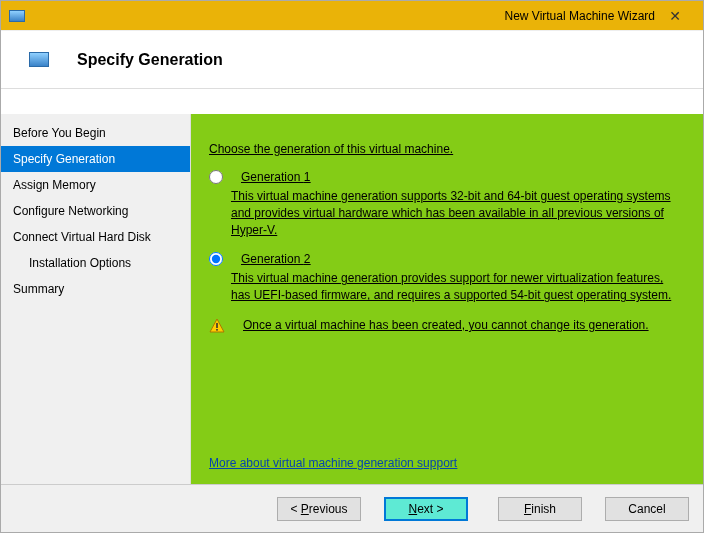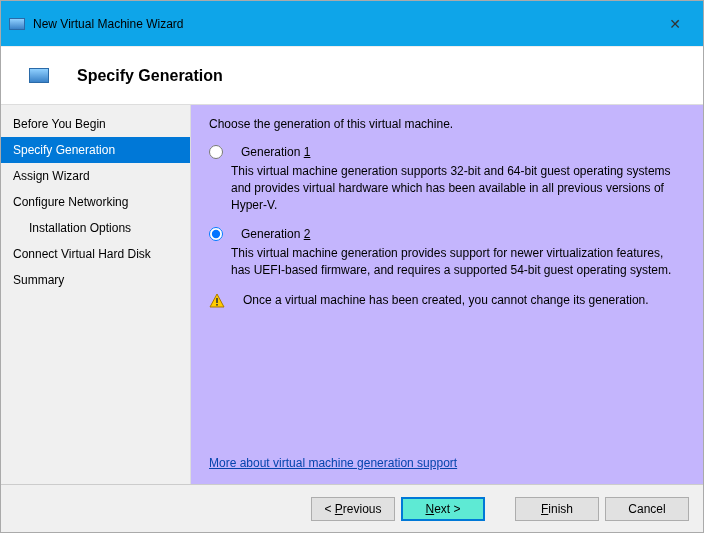--- a/index.html
+++ b/index.html
@@ -13,26 +13,27 @@
   .window {
     width: 704px;
     height: 533px;
     border: 1px solid #aaa;
     background: #fff;
     position: relative;
     display: flex;
     flex-direction: column;
   }
   .titlebar {
-    height: 46px;
+    height: 30px;
     display: flex;
     align-items: center;
     padding: 0 8px;
-    background: #0ea5e9;
+    background: #eab308;
     border-bottom: 1px solid #eee;
+    text-align: right;
   }
   .titlebar-icon {
     width: 16px; height: 12px;
     background: linear-gradient(to bottom,#8fd0ff,#3a82c8);
     border:1px solid #2a6aa8;
     margin-right:8px;
   }
   .titlebar-title { flex:1; font-size:12px; }
   .titlebar-close {
     width:40px; height:22px;
@@ -56,20 +57,21 @@
   .header-title {
     font-size:16px;
     font-weight:bold;
   }
 
   .body {
     flex:1;
     display:flex;
     background:#f0f0f0;
     min-height:0;
+    margin-top:25px;
   }
 
   .sidebar {
     width: 190px;
     padding-top:6px;
     background:#f0f0f0;
     border-right:1px solid #ddd;
   }
   .step {
     padding: 4px 12px;
@@ -79,24 +81,25 @@
     line-height:1.5;
   }
   .step.indent { padding-left:28px; }
   .step.active {
     background:#0078d7;
     color:#fff;
   }
 
   .content {
     flex:1;
-    padding: 10px 18px 8px 18px;
+    padding: 26px 18px 8px 18px;
     display:flex;
     flex-direction:column;
-    background:#c4b5fd;
+    background:#84cc16;
+    text-decoration:underline;
   }
   .prompt { margin: 2px 0 10px 0; }
   .option-row {
     display:flex;
     align-items:center;
     gap:18px;
     margin-top:4px;
   }
   .option-row input[type=radio]{
     width:14px;height:14px;margin:0;
@@ -135,20 +138,21 @@
     gap:6px;
   }
   .btn {
     min-width:84px;
     height:24px;
     background:#e1e1e1;
     border:1px solid #adadad;
     font-size:12px;
     cursor:default;
     padding:0 10px;
+    margin-left:17px;
   }
   .btn.default {
     border:2px solid #0078d7;
     background:#5eead4;
   }
   .btn u { text-decoration: underline; }
 </style>
 </head>
 <body>
 
@@ -165,24 +169,24 @@
   <div class="header">
     <div class="header-icon"></div>
     <div class="header-title">Specify Generation</div>
   </div>
 
   <div class="body">
 
     <div class="sidebar">
       <div class="step">Before You Begin</div>
       <div class="step active">Specify Generation</div>
-      <div class="step">Assign Wizard</div>
+      <div class="step">Assign Memory</div>
       <div class="step">Configure Networking</div>
+      <div class="step">Connect Virtual Hard Disk</div>
       <div class="step indent">Installation Options</div>
-      <div class="step">Connect Virtual Hard Disk</div>
       <div class="step">Summary</div>
     </div>
 
     <div class="content">
       <div class="prompt">Choose the generation of this virtual machine.</div>
 
       <div class="option-row">
         <input type="radio" name="gen" style="">
         <label><span>Generation </span><u>1</u></label>
       </div>

